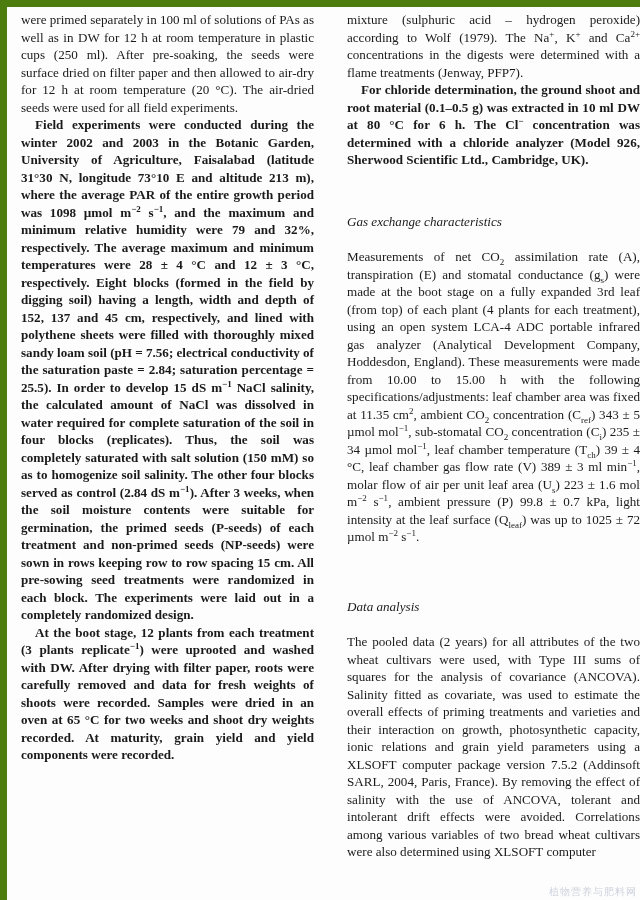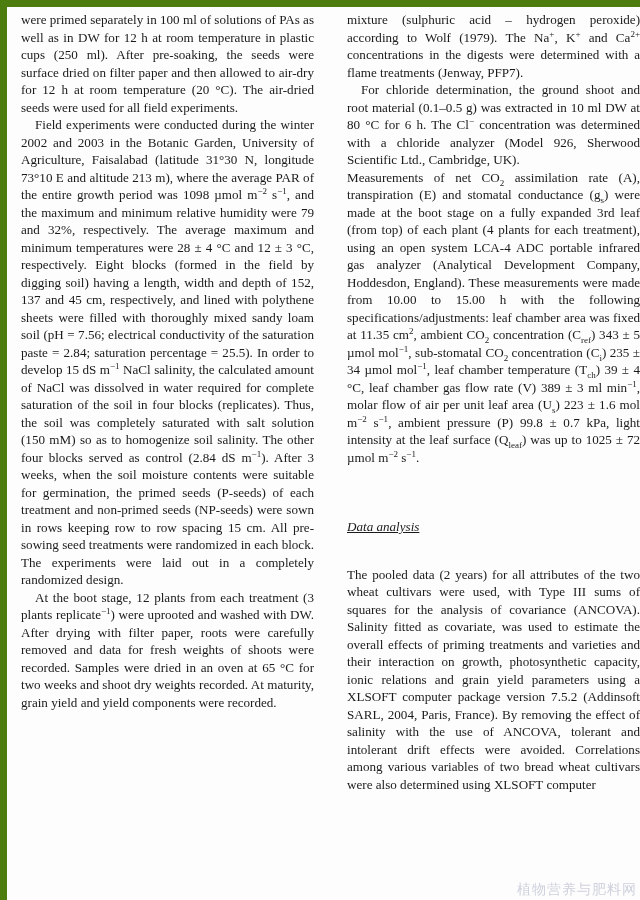--- a/index.html
+++ b/index.html
@@ -6,41 +6,42 @@
   body { width: 640px; height: 900px; overflow: hidden; position: relative; }
   .page {
     position: absolute; left: 0; top: 0; width: 638px; height: 898px;
     border: 7px solid #4d7c0f; background: #fdfdfd;
     font-family: "Liberation Serif", serif; color: #1a1a1a;
   }
   .col { position: absolute; top: 4px; width: 293px; font-size: 13.1px; line-height: 17.5px; text-align: justify; }
   .col.left { left: 14px; }
   .col.right { left: 340px; }
   p { margin: 0; }
-  p.indent { text-indent: 14px; }
+  p.indent { text-indent: 14px; font-weight: bold; }
   .heading { font-style: italic; margin: 0; }
   sup, sub { font-size: 9px; line-height: 0; }
   .watermark {
     position: absolute; right: 8px; bottom: 6px; font-family: "DejaVu Sans", sans-serif;
-    font-size: 14px; color: rgba(120,130,160,0.35); letter-spacing: 1px;
+    font-size: 10px; color: rgba(120,130,160,0.35); letter-spacing: 1px;
   }
 </style>
 </head>
 <body>
 
 <div class="page">
 
   <div class="col left">
     <p>were primed separately in 100 ml of solutions of PAs as well as in DW for 12 h at room temperature in plastic cups (250 ml). After pre-soaking, the seeds were surface dried on filter paper and then allowed to air-dry for 12 h at room temperature (20 °C). The air-dried seeds were used for all field experiments.</p>
     <p class="indent"><span>Field experiments were conducted during the winter 2002 and 2003 in the Botanic Garden, University of Agriculture, Faisalabad (latitude 31°30 N, longitude 73°10 E and altitude 213 m), where the average PAR of the entire growth period was 1098 µmol m</span><sup>−2</sup><span> s</span><sup>−1</sup><span>, and the maximum and minimum relative humidity were 79 and 32%, respectively. The average maximum and minimum temperatures were 28 ± 4 °C and 12 ± 3 °C, respectively. Eight blocks (formed in the field by digging soil) having a length, width and depth of 152, 137 and 45 cm, respectively, and lined with polythene sheets were filled with thoroughly mixed sandy loam soil (pH = 7.56; electrical conductivity of the saturation paste = 2.84; saturation percentage = 25.5). In order to develop 15 dS m</span><sup>−1</sup><span> NaCl salinity, the calculated amount of NaCl was dissolved in water required for complete saturation of the soil in four blocks (replicates). Thus, the soil was completely saturated with salt solution (150 mM) so as to homogenize soil salinity. The other four blocks served as control (2.84 dS m</span><sup>−1</sup><span>). After 3 weeks, when the soil moisture contents were suitable for germination, the primed seeds (P-seeds) of each treatment and non-primed seeds (NP-seeds) were sown in rows keeping row to row spacing 15 cm. All pre-sowing seed treatments were randomized in each block. The experiments were laid out in a completely randomized design.</span></p>
     <p class="indent"><span>At the boot stage, 12 plants from each treatment (3 plants replicate</span><sup>−1</sup><span>) were uprooted and washed with DW. After drying with filter paper, roots were carefully removed and data for fresh weights of shoots were recorded. Samples were dried in an oven at 65 °C for two weeks and shoot dry weights recorded. At maturity, grain yield and yield components were recorded.</span></p>
   </div>
 
   <div class="col right">
     <p><span>mixture (sulphuric acid – hydrogen peroxide) according to Wolf (1979). The Na</span><sup>+</sup><span>, K</span><sup>+</sup><span> and Ca</span><sup>2+</sup><span> concentrations in the digests were determined with a flame treatments (Jenway, PFP7).</span></p>
     <p class="indent"><span>For chloride determination, the ground shoot and root material (0.1–0.5 g) was extracted in 10 ml DW at 80 °C for 6 h. The Cl</span><sup>−</sup><span> concentration was determined with a chloride analyzer (Model 926, Sherwood Scientific Ltd., Cambridge, UK).</span></p>
+    <p class="heading" style="margin-top:44px;margin-bottom:18px;">Gas exchange characteristics</p>
     <p><span>Measurements of net CO</span><sub>2</sub><span> assimilation rate (A), transpiration (E) and stomatal conductance (g</span><sub>s</sub><span>) were made at the boot stage on a fully expanded 3rd leaf (from top) of each plant (4 plants for each treatment), using an open system LCA-4 ADC portable infrared gas analyzer (Analytical Development Company, Hoddesdon, England). These measurements were made from 10.00 to 15.00 h with the following specifications/adjustments: leaf chamber area was fixed at 11.35 cm</span><sup>2</sup><span>, ambient CO</span><sub>2</sub><span> concentration (C</span><sub>ref</sub><span>) 343 ± 5 µmol mol</span><sup>−1</sup><span>, sub-stomatal CO</span><sub>2</sub><span> concentration (C</span><sub>i</sub><span>) 235 ± 34 µmol mol</span><sup>−1</sup><span>, leaf chamber temperature (T</span><sub>ch</sub><span>) 39 ± 4 °C, leaf chamber gas flow rate (V) 389 ± 3 ml min</span><sup>−1</sup><span>, molar flow of air per unit leaf area (U</span><sub>s</sub><span>) 223 ± 1.6 mol m</span><sup>−2</sup><span> s</span><sup>−1</sup><span>, ambient pressure (P) 99.8 ± 0.7 kPa, light intensity at the leaf surface (Q</span><sub>leaf</sub><span>) was up to 1025 ± 72 µmol m</span><sup>−2</sup><span> s</span><sup>−1</sup><span>.</span></p>
-    <p class="heading" style="margin-top:52px;margin-bottom:30px;text-decoration:underline;">Data analysis</p>
+    <p class="heading" style="margin-top:52px;margin-bottom:18px;">Data analysis</p>
     <p>The pooled data (2 years) for all attributes of the two wheat cultivars were used, with Type III sums of squares for the analysis of covariance (ANCOVA). Salinity fitted as covariate, was used to estimate the overall effects of priming treatments and varieties and their interaction on growth, photosynthetic capacity, ionic relations and grain yield parameters using a XLSOFT computer package version 7.5.2 (Addinsoft SARL, 2004, Paris, France). By removing the effect of salinity with the use of ANCOVA, tolerant and intolerant drift effects were avoided. Correlations among various variables of two bread wheat cultivars were also determined using XLSOFT computer</p>
   </div>
 
   <div class="watermark">植物营养与肥料网</div>
 </div>
 
 </body></html>

